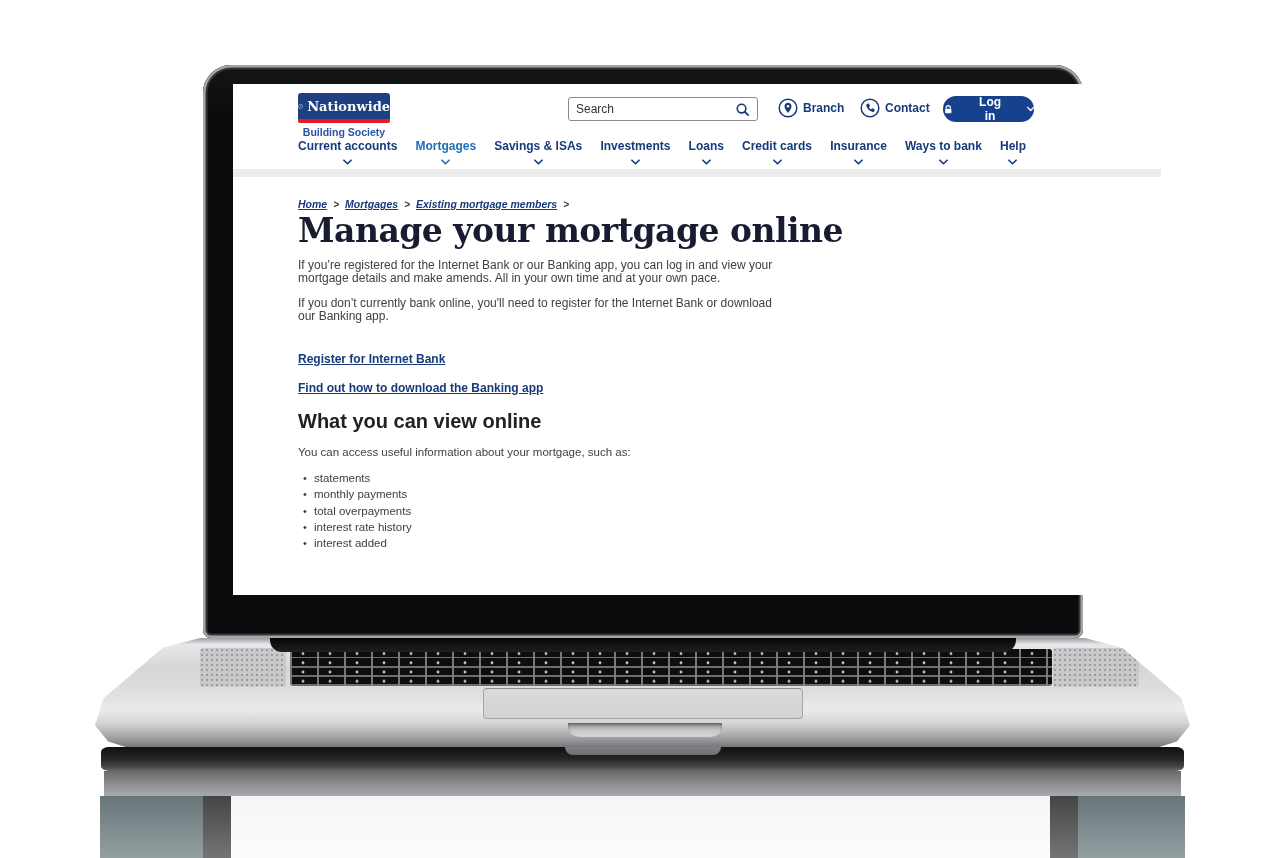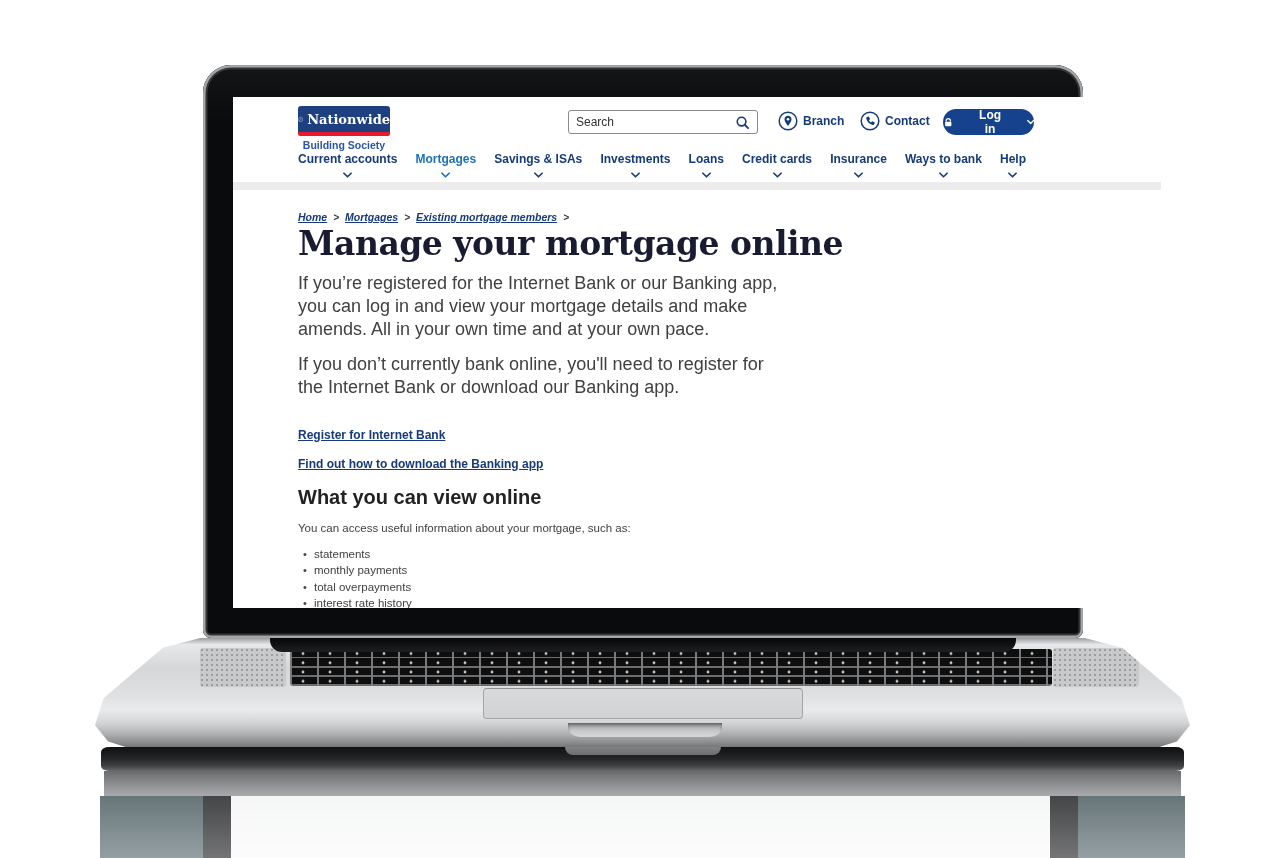--- a/index.html
+++ b/index.html
@@ -29,21 +29,21 @@
   .notch { position:absolute; left:473px; top:85px; width:154px; height:14px;
     border-radius:0 0 12px 12px / 0 0 9px 9px;
     background:linear-gradient(180deg,#96989a,#c6c8ca 55%,#d6d8da);
     box-shadow:inset 0 2px 3px rgba(0,0,0,.35); }
   .hinge { position:absolute; left:270px; top:636px; width:746px; height:16px; z-index:2;
     background:linear-gradient(180deg,#020202,#1e1f21); border-radius:0 0 12px 12px; }
   .lid { position:absolute; left:203px; top:65px; width:880px; height:573px; z-index:3;
     background:linear-gradient(180deg,#141517,#0a0b0c 10%);
     border-radius:28px 28px 8px 8px;
     box-shadow:inset 0 0 0 2.5px #a3a5a7, inset 0 0 0 4.5px #353638; }
-  .screen { position:absolute; left:30px; top:32px; width:928px; height:511px;
+  .screen { position:absolute; left:30px; top:19px; width:928px; height:511px;
     background:#ffffff; overflow:hidden; }
 
   
   .reflection { position:absolute; left:95px; top:747px; width:1095px; height:111px; z-index:0;
     -webkit-mask-image:linear-gradient(to bottom,rgba(0,0,0,.95),rgba(0,0,0,.8) 45%,rgba(0,0,0,.6) 100%);
     mask-image:linear-gradient(to bottom,rgba(0,0,0,.95),rgba(0,0,0,.8) 45%,rgba(0,0,0,.6) 100%); }
   .refl-base { position:absolute; left:6px; top:0; width:1083px; height:24px;
     background:linear-gradient(180deg,#040405,#101112 50%,#2e2f31 82%,#525456);
     border-radius:8px / 5px; }
   .refl-notch { position:absolute; left:470px; top:0; width:156px; height:8px; opacity:.85;
@@ -95,21 +95,21 @@
 
   .content { position:absolute; left:65px; top:93px; width:720px; }
   .breadcrumb { margin-top:21px; display:flex; align-items:center; }
   .crumb { display:flex; align-items:center;font-style:italic; }
   .crumb-link { color:var(--brand_navy); font-size:10.5px; font-weight:bold;
     text-decoration:underline; cursor:pointer; }
   .crumb-sep { color:#323949; font-size:10px; font-weight:bold; margin:0 6px; }
   h1.page-title { margin-top:4px; font-family:"DejaVu Serif", serif; font-weight:bold;
     font-size:33px; line-height:34px; letter-spacing:-0.5px; color:var(--heading_dark); }
   .intro { margin-top:11px; }
-  .body-p { width:492px; font-size:18px; line-height:23px; color:var(--body_text); margin:0 0 12px 0; }
+  .body-p { width:492px; font-size:12px; line-height:13px; color:var(--body_text); margin:0 0 12px 0; }
   .cta-links { margin-top:29px; }
   .cta-link { display:table; color:var(--brand_navy); font-size:12px; font-weight:bold;
     text-decoration:underline; margin-bottom:15px; cursor:pointer; }
   h2.section-heading { margin-top:13px; font-size:20px; line-height:22px; color:#222; }
   .section-intro { margin-top:14px; font-size:11.5px; color:var(--body_text); }
   ul.bullets { margin-top:12px; list-style:none; padding-left:16px; }
   ul.bullets li { position:relative; font-size:11.5px; line-height:16.3px; color:var(--body_text); }
   ul.bullets li::before { content:"•"; position:absolute; left:-11px; top:0; font-size:11px; color:#414042; }
 </style>
 </head>

